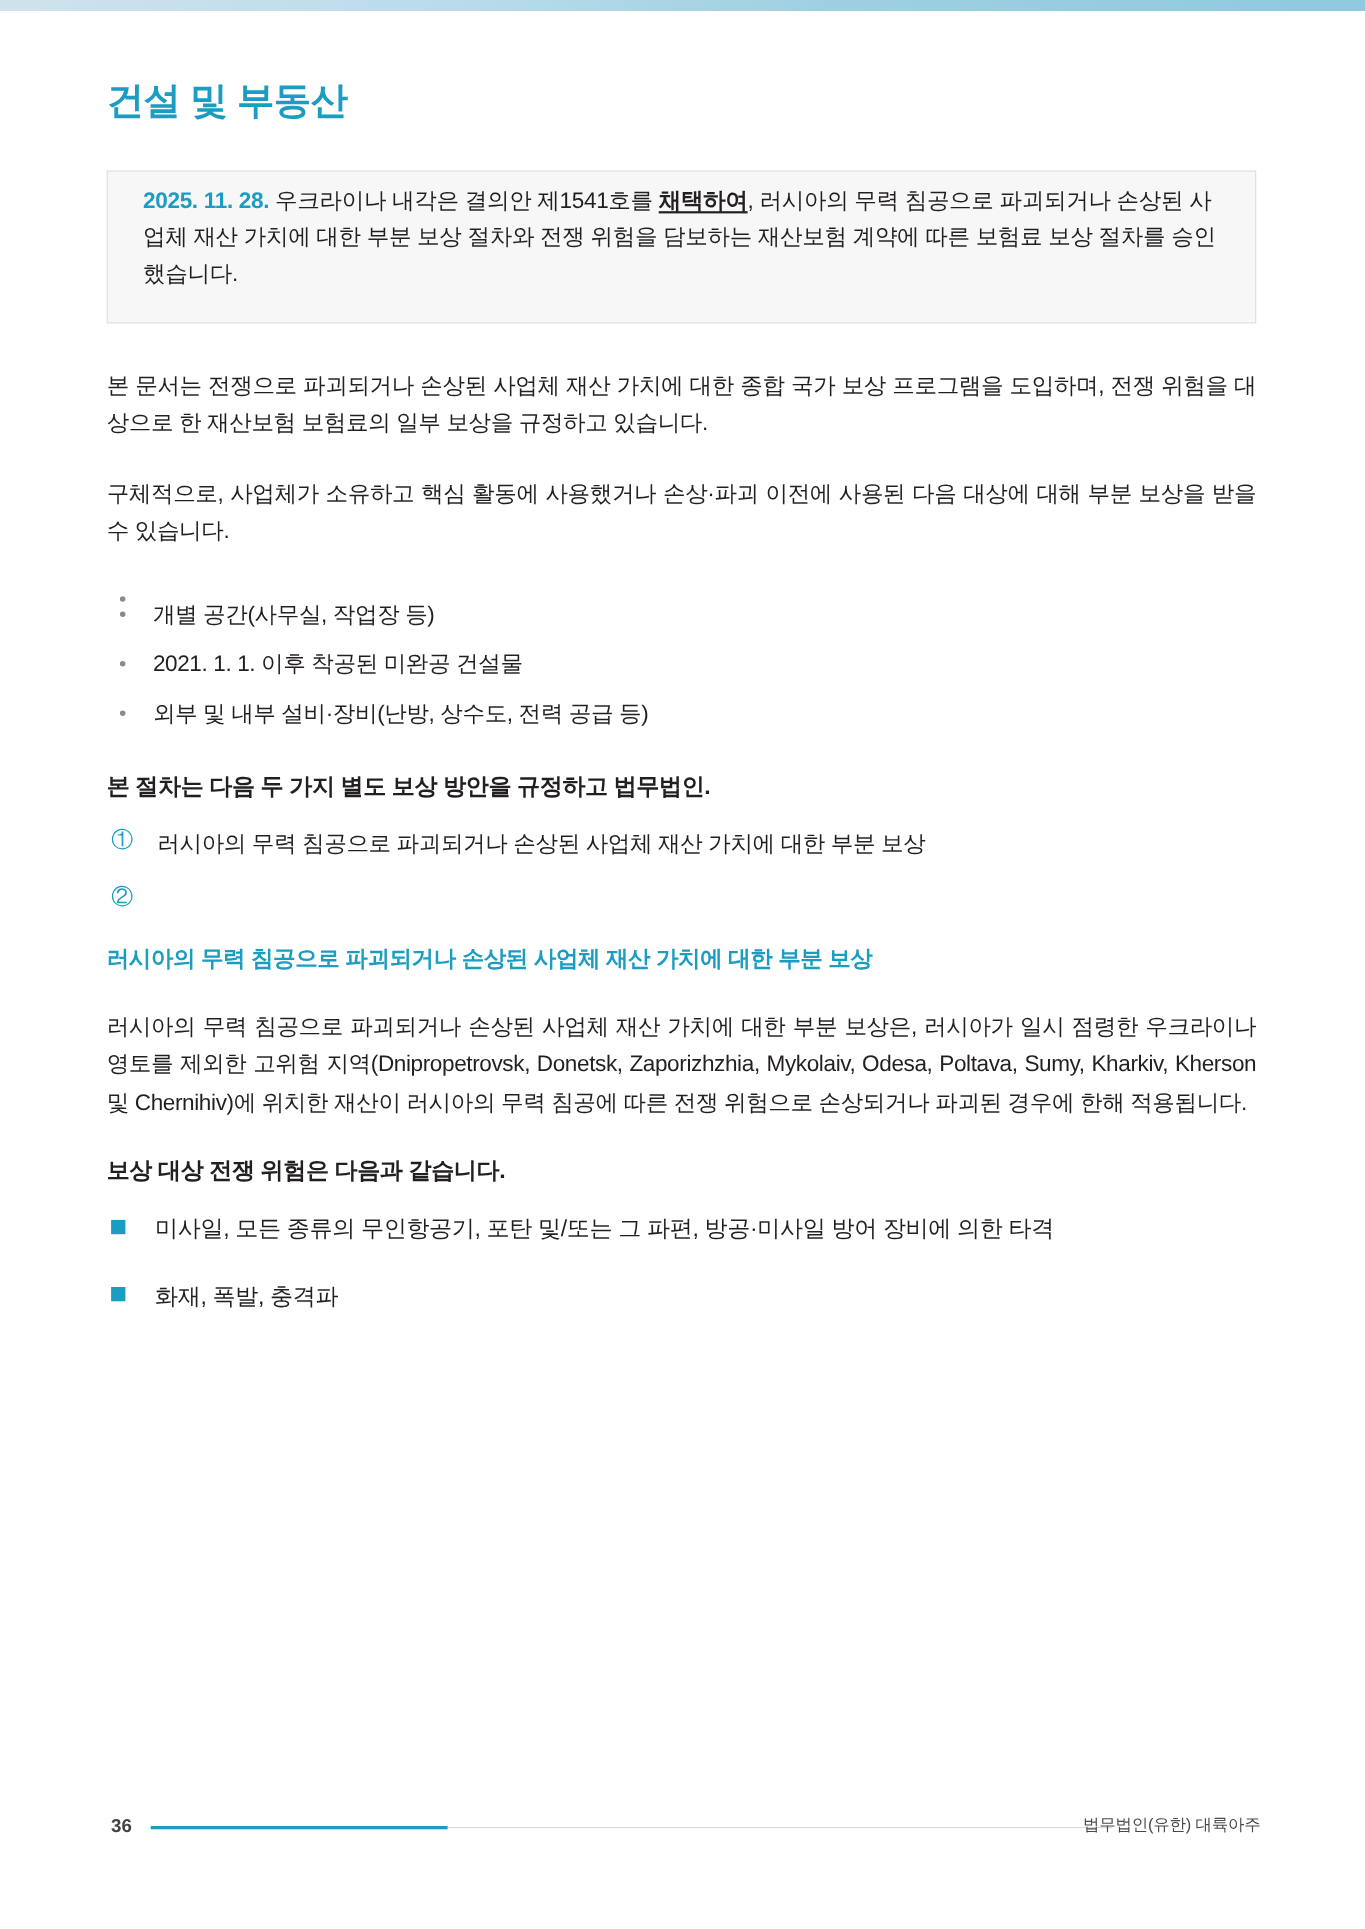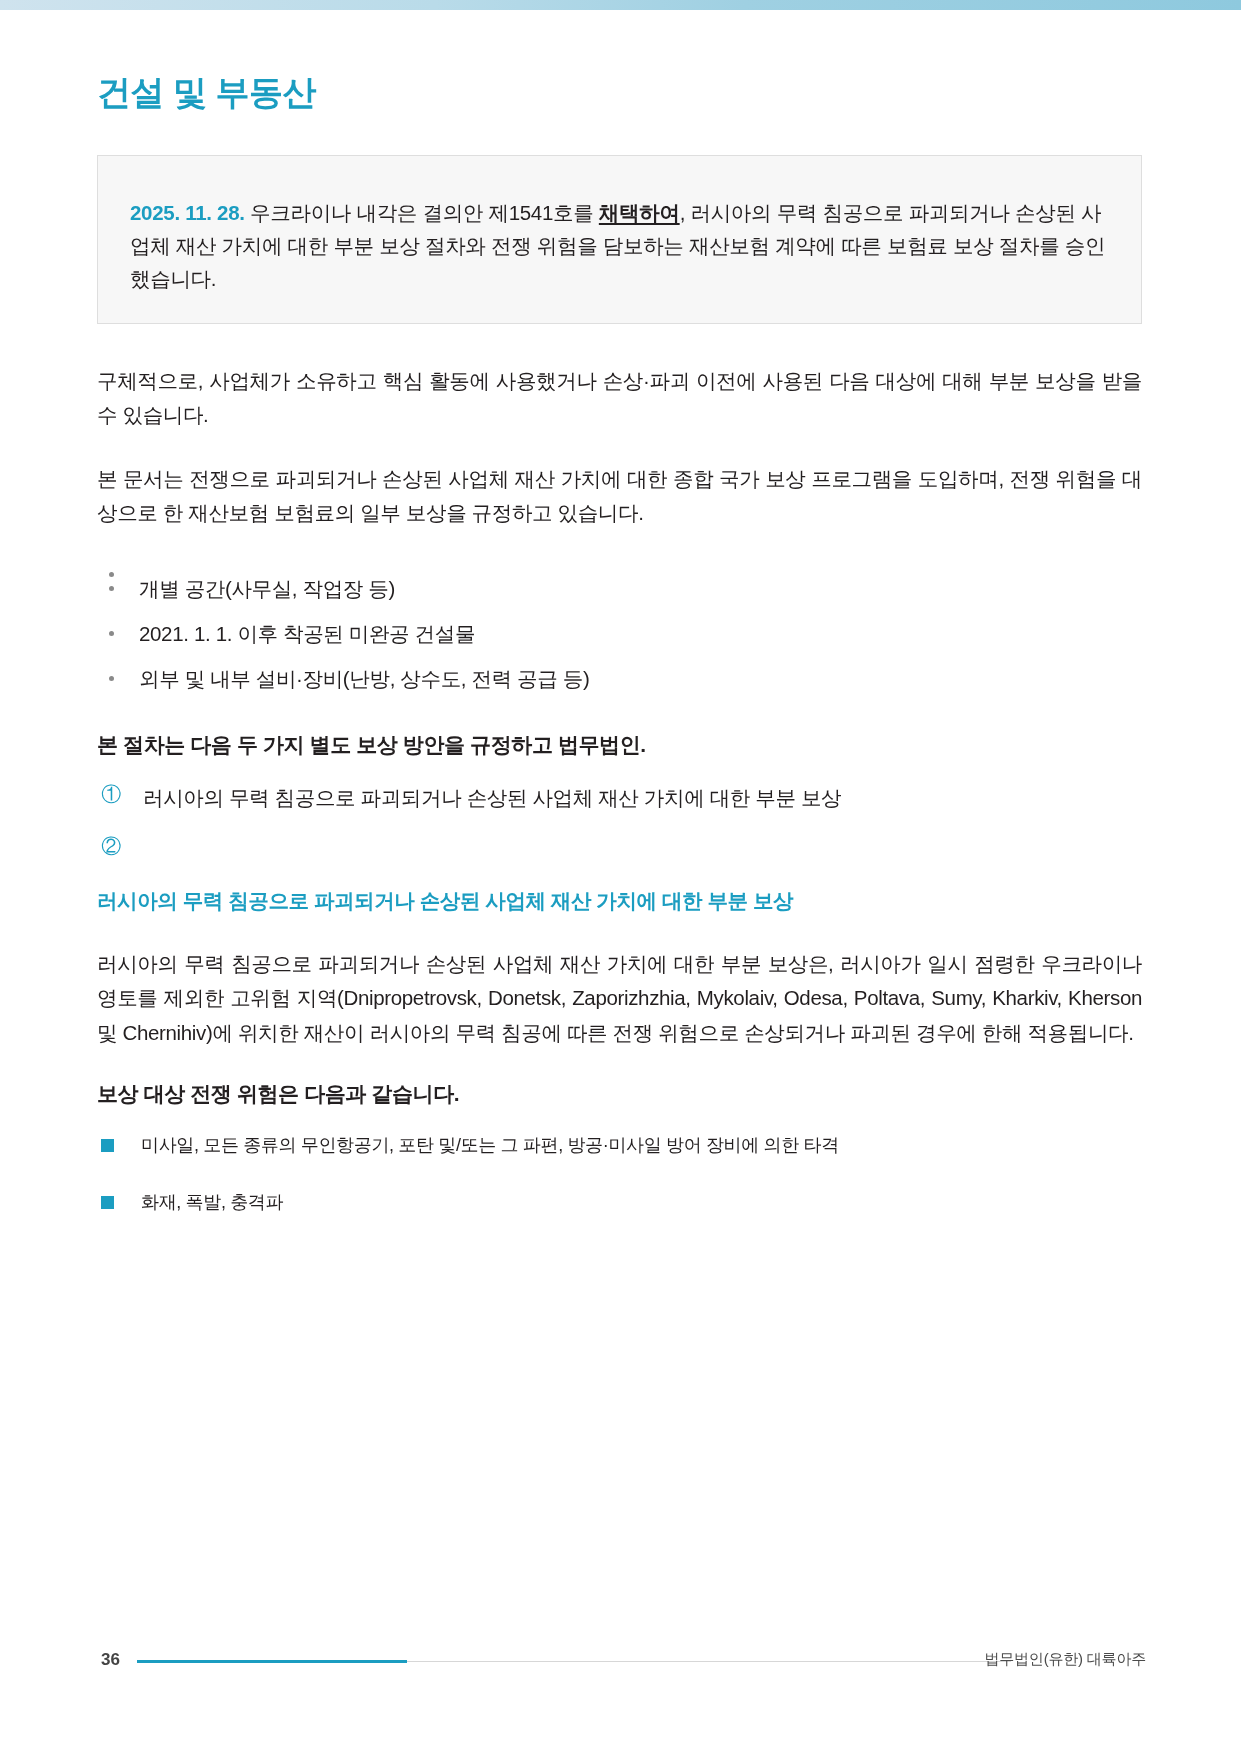--- a/index.html
+++ b/index.html
@@ -40,21 +40,21 @@
     font-size: 34px;
     line-height: 1.2;
     font-weight: bold;
     color: #1b9dc1;
     margin: 0 0 42px 0;
     letter-spacing: -0.5px;
   }
   .callout {
     border: 1px solid #dedede;
     background: #f7f7f7;
-    padding: 40px 32px 28px 32px;
+    padding: 10px 32px 28px 32px;
     box-sizing: border-box;
     margin-bottom: 40px;
   }
   .callout p {
     margin: 0;
     font-size: 20.5px;
     line-height: 1.62;
     color: #231f20;
     letter-spacing: -0.3px;
   }
@@ -133,21 +133,21 @@
     margin: 18px 0 32px 0;
     letter-spacing: -0.4px;
   }
   .sq-list {
     list-style: none;
     margin: 0 0 20px 0;
     padding: 0;
   }
   .sq-list li {
     position: relative;
-    font-size: 18px;
+    font-size: 21px;
     line-height: 1.5;
     padding: 0 0 30px 44px;
     letter-spacing: -0.35px;
   }
   .sq-list li .sq {
     position: absolute;
     left: 4px;
     top: 7px;
     width: 13px;
     height: 13px;
@@ -203,22 +203,22 @@
   <div class="top-bar"></div>
 
   <div class="content">
 
     <h1 class="chapter-title">건설 및 부동산</h1>
 
     <div class="callout">
       <p><span class="date">2025. 11. 28.</span><span> 우크라이나 내각은 결의안 제1541호를 </span><span class="underline-bold">채택하여</span><span>, 러시아의 무력 침공으로 파괴되거나 손상된 사업체 재산 가치에 대한 부분 보상 절차와 전쟁 위험을 담보하는 재산보험 계약에 따른 보험료 보상 절차를 승인했습니다.</span></p>
     </div>
 
+    <p class="body-text">본 문서는 전쟁으로 파괴되거나 손상된 사업체 재산 가치에 대한 종합 국가 보상 프로그램을 도입하며, 전쟁 위험을 대상으로 한 재산보험 보험료의 일부 보상을 규정하고 있습니다.</p>
     <p class="body-text">구체적으로, 사업체가 소유하고 핵심 활동에 사용했거나 손상·파괴 이전에 사용된 다음 대상에 대해 부분 보상을 받을 수 있습니다.</p>
-    <p class="body-text">본 문서는 전쟁으로 파괴되거나 손상된 사업체 재산 가치에 대한 종합 국가 보상 프로그램을 도입하며, 전쟁 위험을 대상으로 한 재산보험 보험료의 일부 보상을 규정하고 있습니다.</p>
 
     <ul class="bullet-list">
       <li><span class="dot"></span></li>
       <li><span class="dot"></span><span>개별 공간(사무실, 작업장 등)</span></li>
       <li><span class="dot"></span><span>2021. 1. 1. 이후 착공된 미완공 건설물</span></li>
       <li><span class="dot"></span><span>외부 및 내부 설비·장비(난방, 상수도, 전력 공급 등)</span></li>
     </ul>
 
     <h2 class="sub-bold">본 절차는 다음 두 가지 별도 보상 방안을 규정하고 법무법인.</h2>
 

